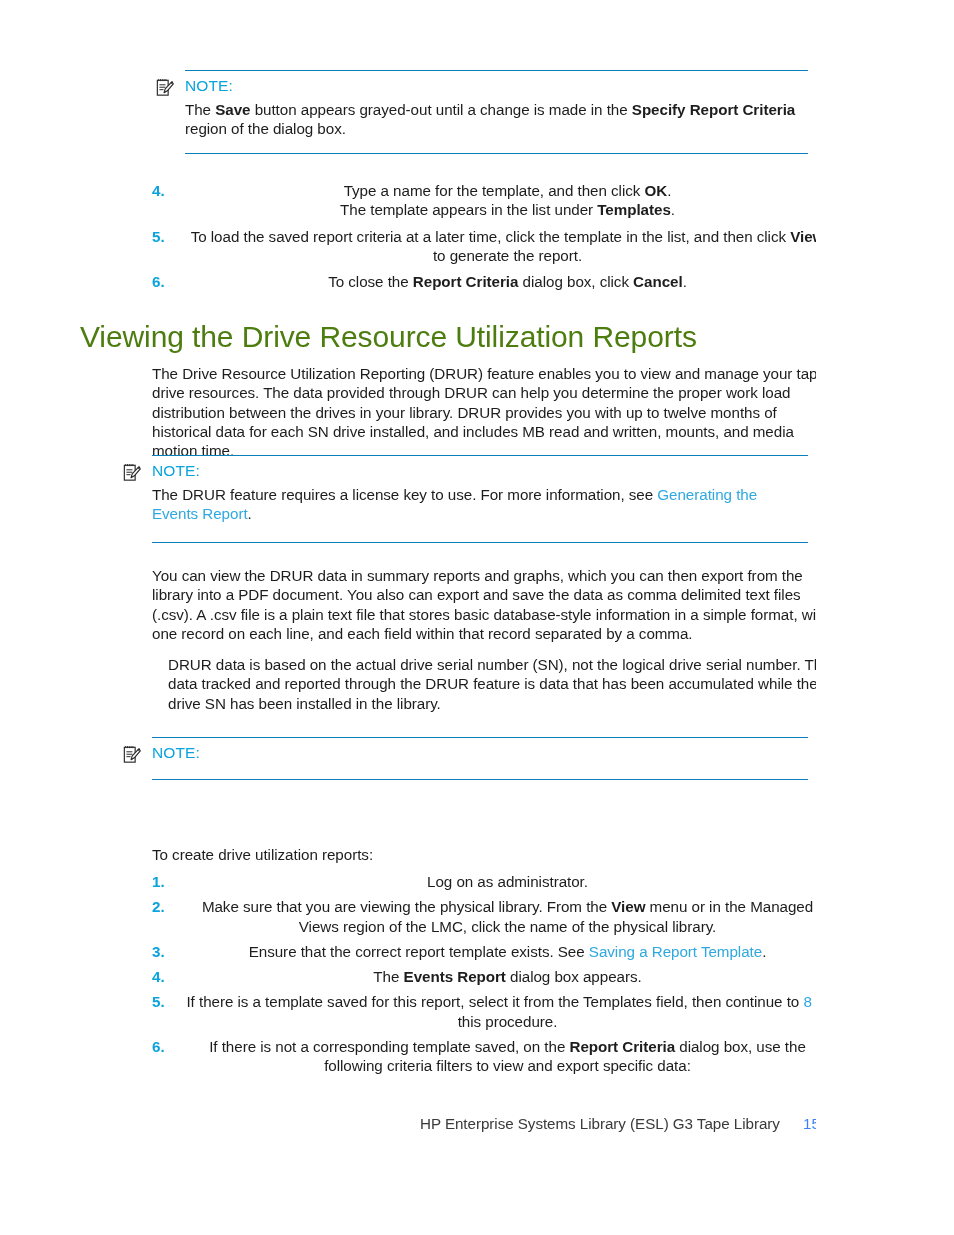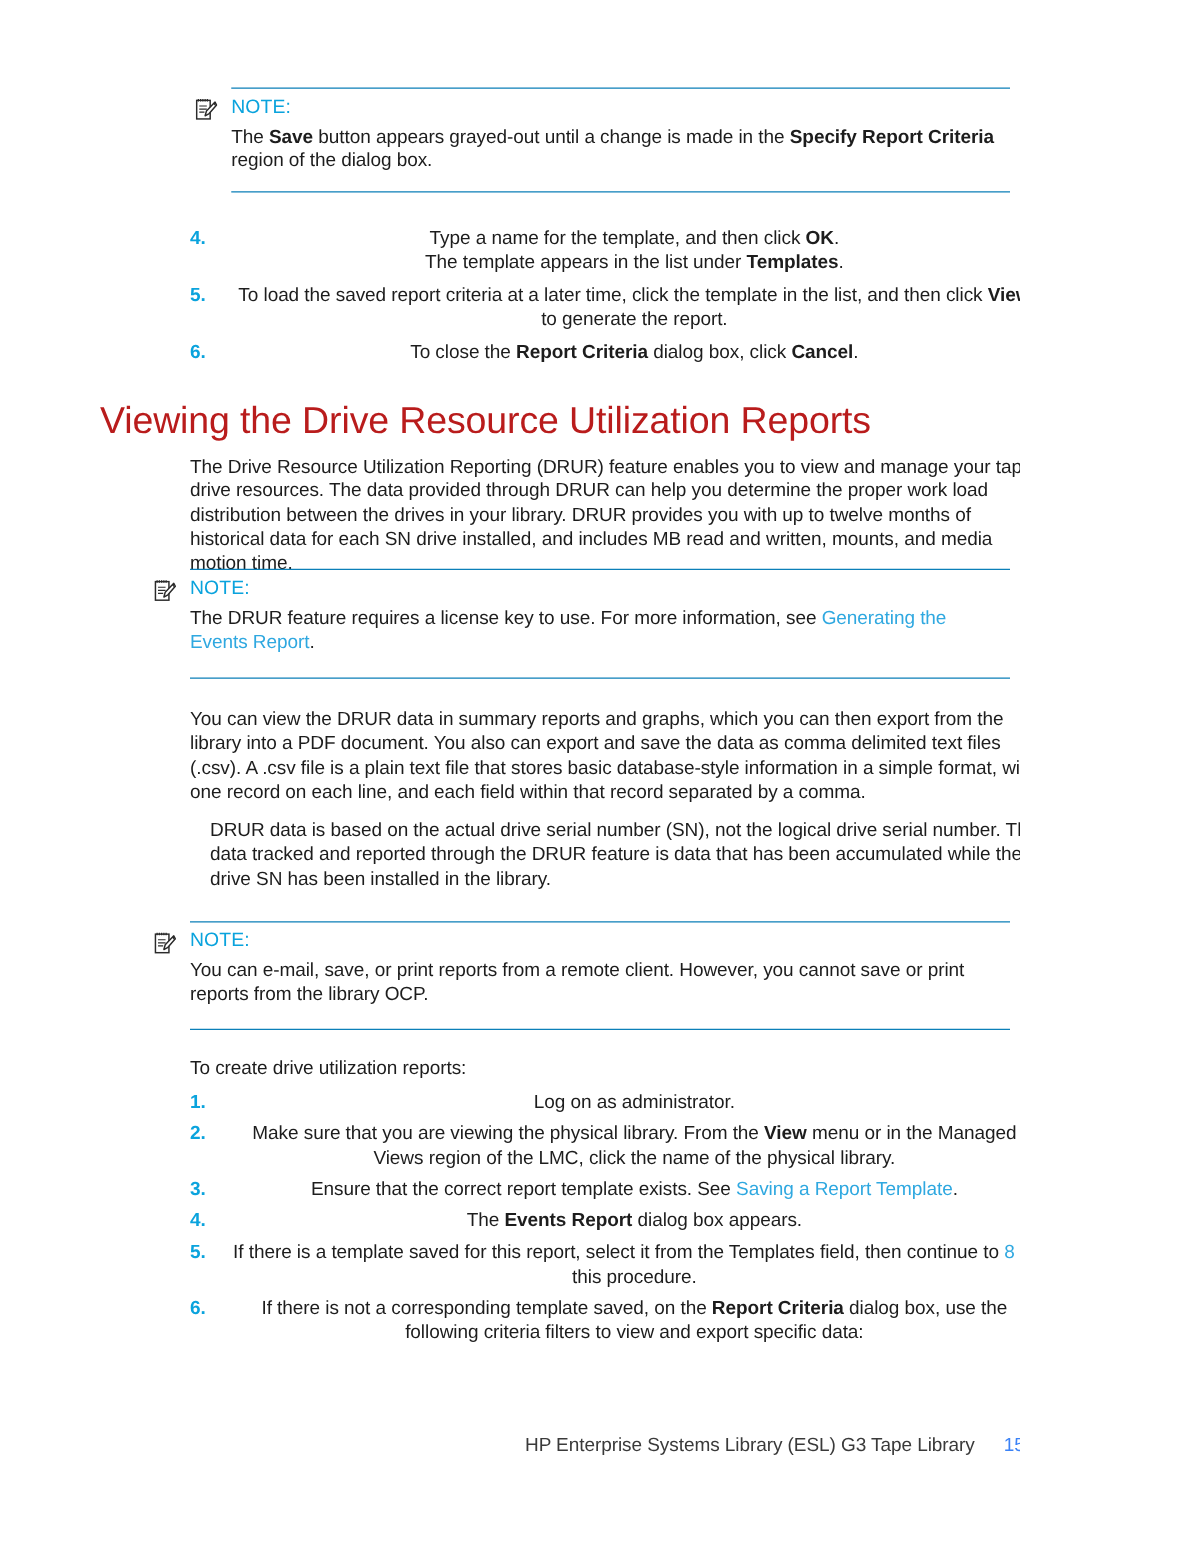--- a/index.html
+++ b/index.html
@@ -65,21 +65,21 @@
   .note-body {
     margin-top: 5px;
   }
   .note .rule-bottom {
     margin-top: 14px;
   }
 
   
   .h1 {
     position: absolute;
-    color: #b91c1c;
+    color: #4d7c0f;
     font-size: 30px;
     line-height: 34px;
     font-weight: normal;
     letter-spacing: -0.1px;
     white-space: nowrap;
   }
 
   
   .olist { position: absolute; }
   .oitem {
@@ -196,21 +196,20 @@
         <svg viewBox="0 0 20 21" width="18" height="19" xmlns="http://www.w3.org/2000/svg">
           <rect x="1.5" y="2.5" width="12" height="16.5" fill="#ffffff" stroke="#2b2b2b" stroke-width="1.3"></rect>
           <path d="M3 1.2 L3 3.4 M5 1.2 L5 3.4 M7 1.2 L7 3.4 M9 1.2 L9 3.4 M11 1.2 L11 3.4" stroke="#2b2b2b" stroke-width="1.1"></path>
           <path d="M3.8 7.5 H10.5 M3.8 10.2 H10.5 M3.8 12.9 H8.4" stroke="#2b2b2b" stroke-width="1.1"></path>
           <path d="M17.8 4.0 L10.2 12.0 L9.0 16.2 L12.6 14.2 L19.2 6.6 Z" fill="#ffffff" stroke="#2b2b2b" stroke-width="1.3" stroke-linejoin="round"></path>
           <path d="M16.6 5.2 L18.4 7.0" stroke="#2b2b2b" stroke-width="1.1"></path>
         </svg>
       </span>
       <span class="note-label">NOTE:</span>
     </div>
-    <div class="note-body body-text">You can e-mail, save, or print reports from a remote client. However, you cannot save or print reports from the library OCP.</div>
     <div class="rule rule-bottom" style="margin-top:17px;"></div>
   </div>
 
   <div class="para body-text" style="left:152px; top:845px; width:680px;">To create drive utilization reports:</div>
 
   <div class="olist" style="left:152px; top:872px; width:680px;">
     <div class="oitem" style="margin-bottom:6px;">
       <span class="marker">1.</span>
       <div class="otext body-text">
           <div>Log on as administrator.</div>
@@ -241,18 +240,18 @@
         </div>
     </div>
     <div class="oitem">
       <span class="marker">6.</span>
       <div class="otext body-text">
           <div>If there is not a corresponding template saved, on the <b>Report Criteria</b> dialog box, use the following criteria filters to view and export specific data:</div>
         </div>
     </div>
   </div>
 
-  <div class="footer" style="left:420px; top:1148px;">
+  <div class="footer" style="left:420px; top:1115px;">
     <span>HP Enterprise Systems Library (ESL) G3 Tape Library</span>
     <span class="pagenum">155</span>
   </div>
 
 </div>
 
 </body></html>

